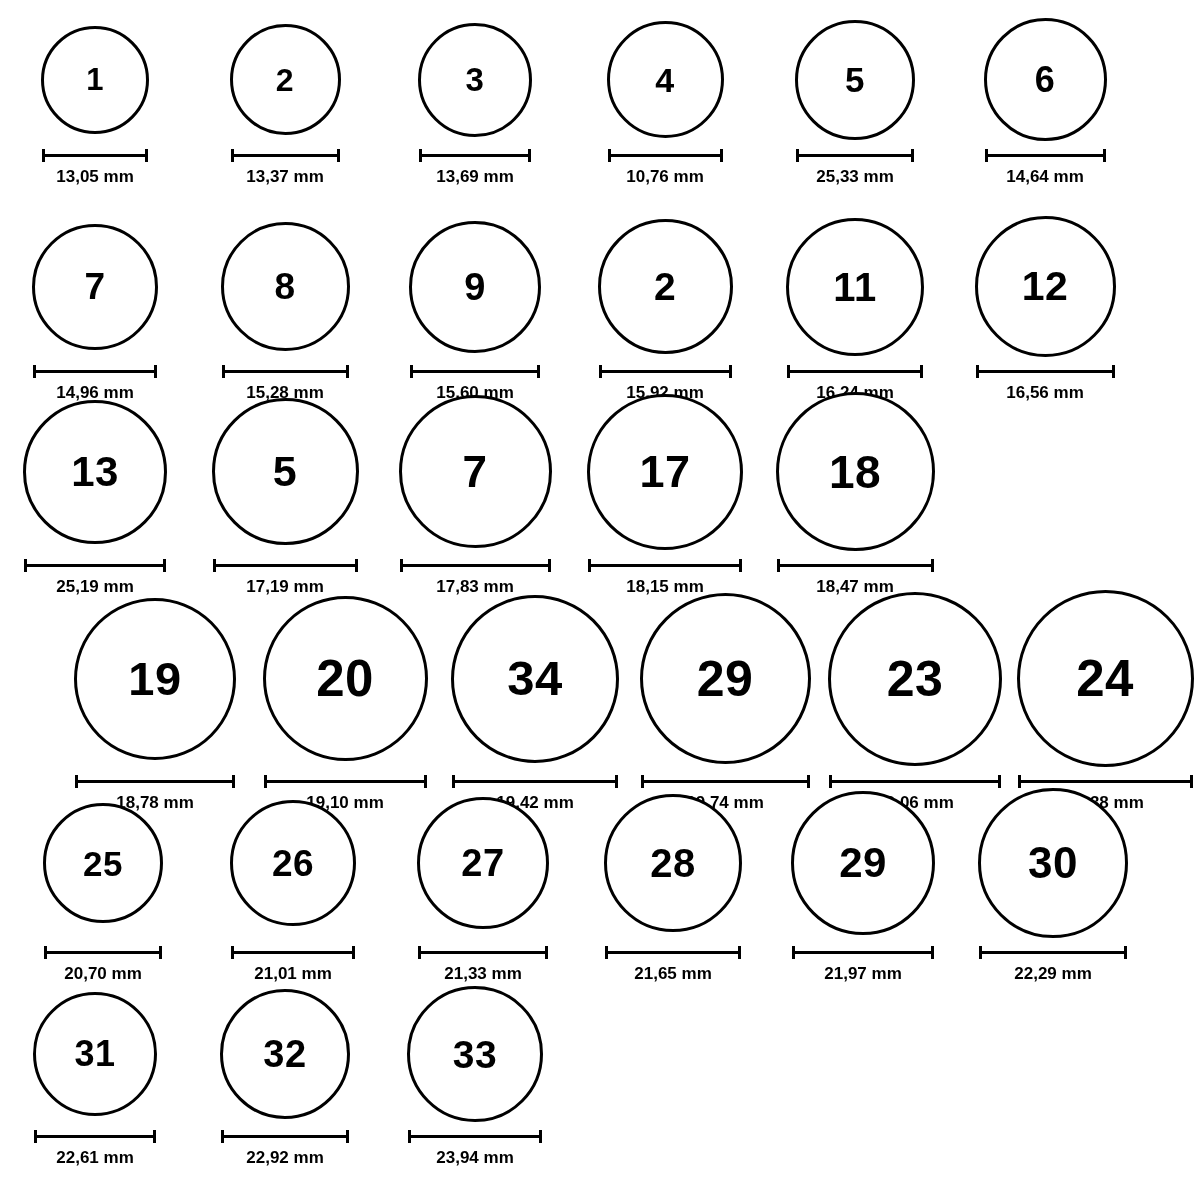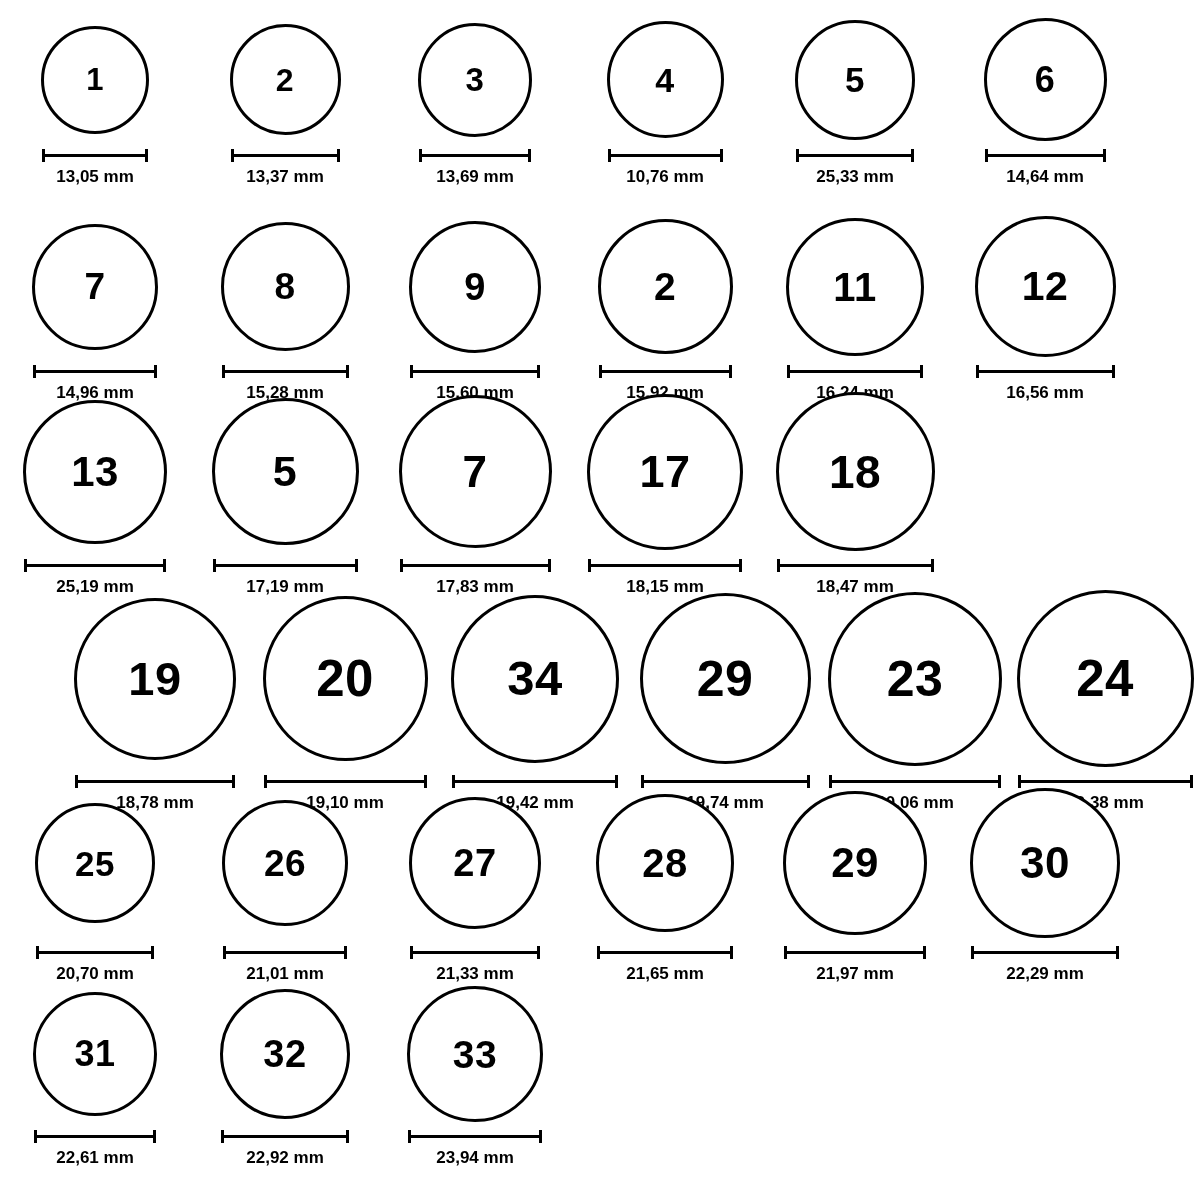--- a/index.html
+++ b/index.html
@@ -398,21 +398,21 @@
           </div>
         </div>
         <div class="measure" style="width: 175px;">
           <div class="bar"></div>
           <div class="tick left"></div>
           <div class="tick right"></div>
         </div>
         <div class="measure-label">20,38 mm</div>
       </div>
     </div>
-    <div class="row" style="height: 198px;">
+    <div class="row" style="height: 198px; padding-left: 8px;">
       <div class="cell">
         <div class="ring-wrap" style="height: 150px;">
           <div class="ring" style="width: 120px; height: 120px;">
             <span class="ring-number" style="font-size: 35px;">25</span>
           </div>
         </div>
         <div class="measure" style="width: 118px;">
           <div class="bar"></div>
           <div class="tick left"></div>
           <div class="tick right"></div>

